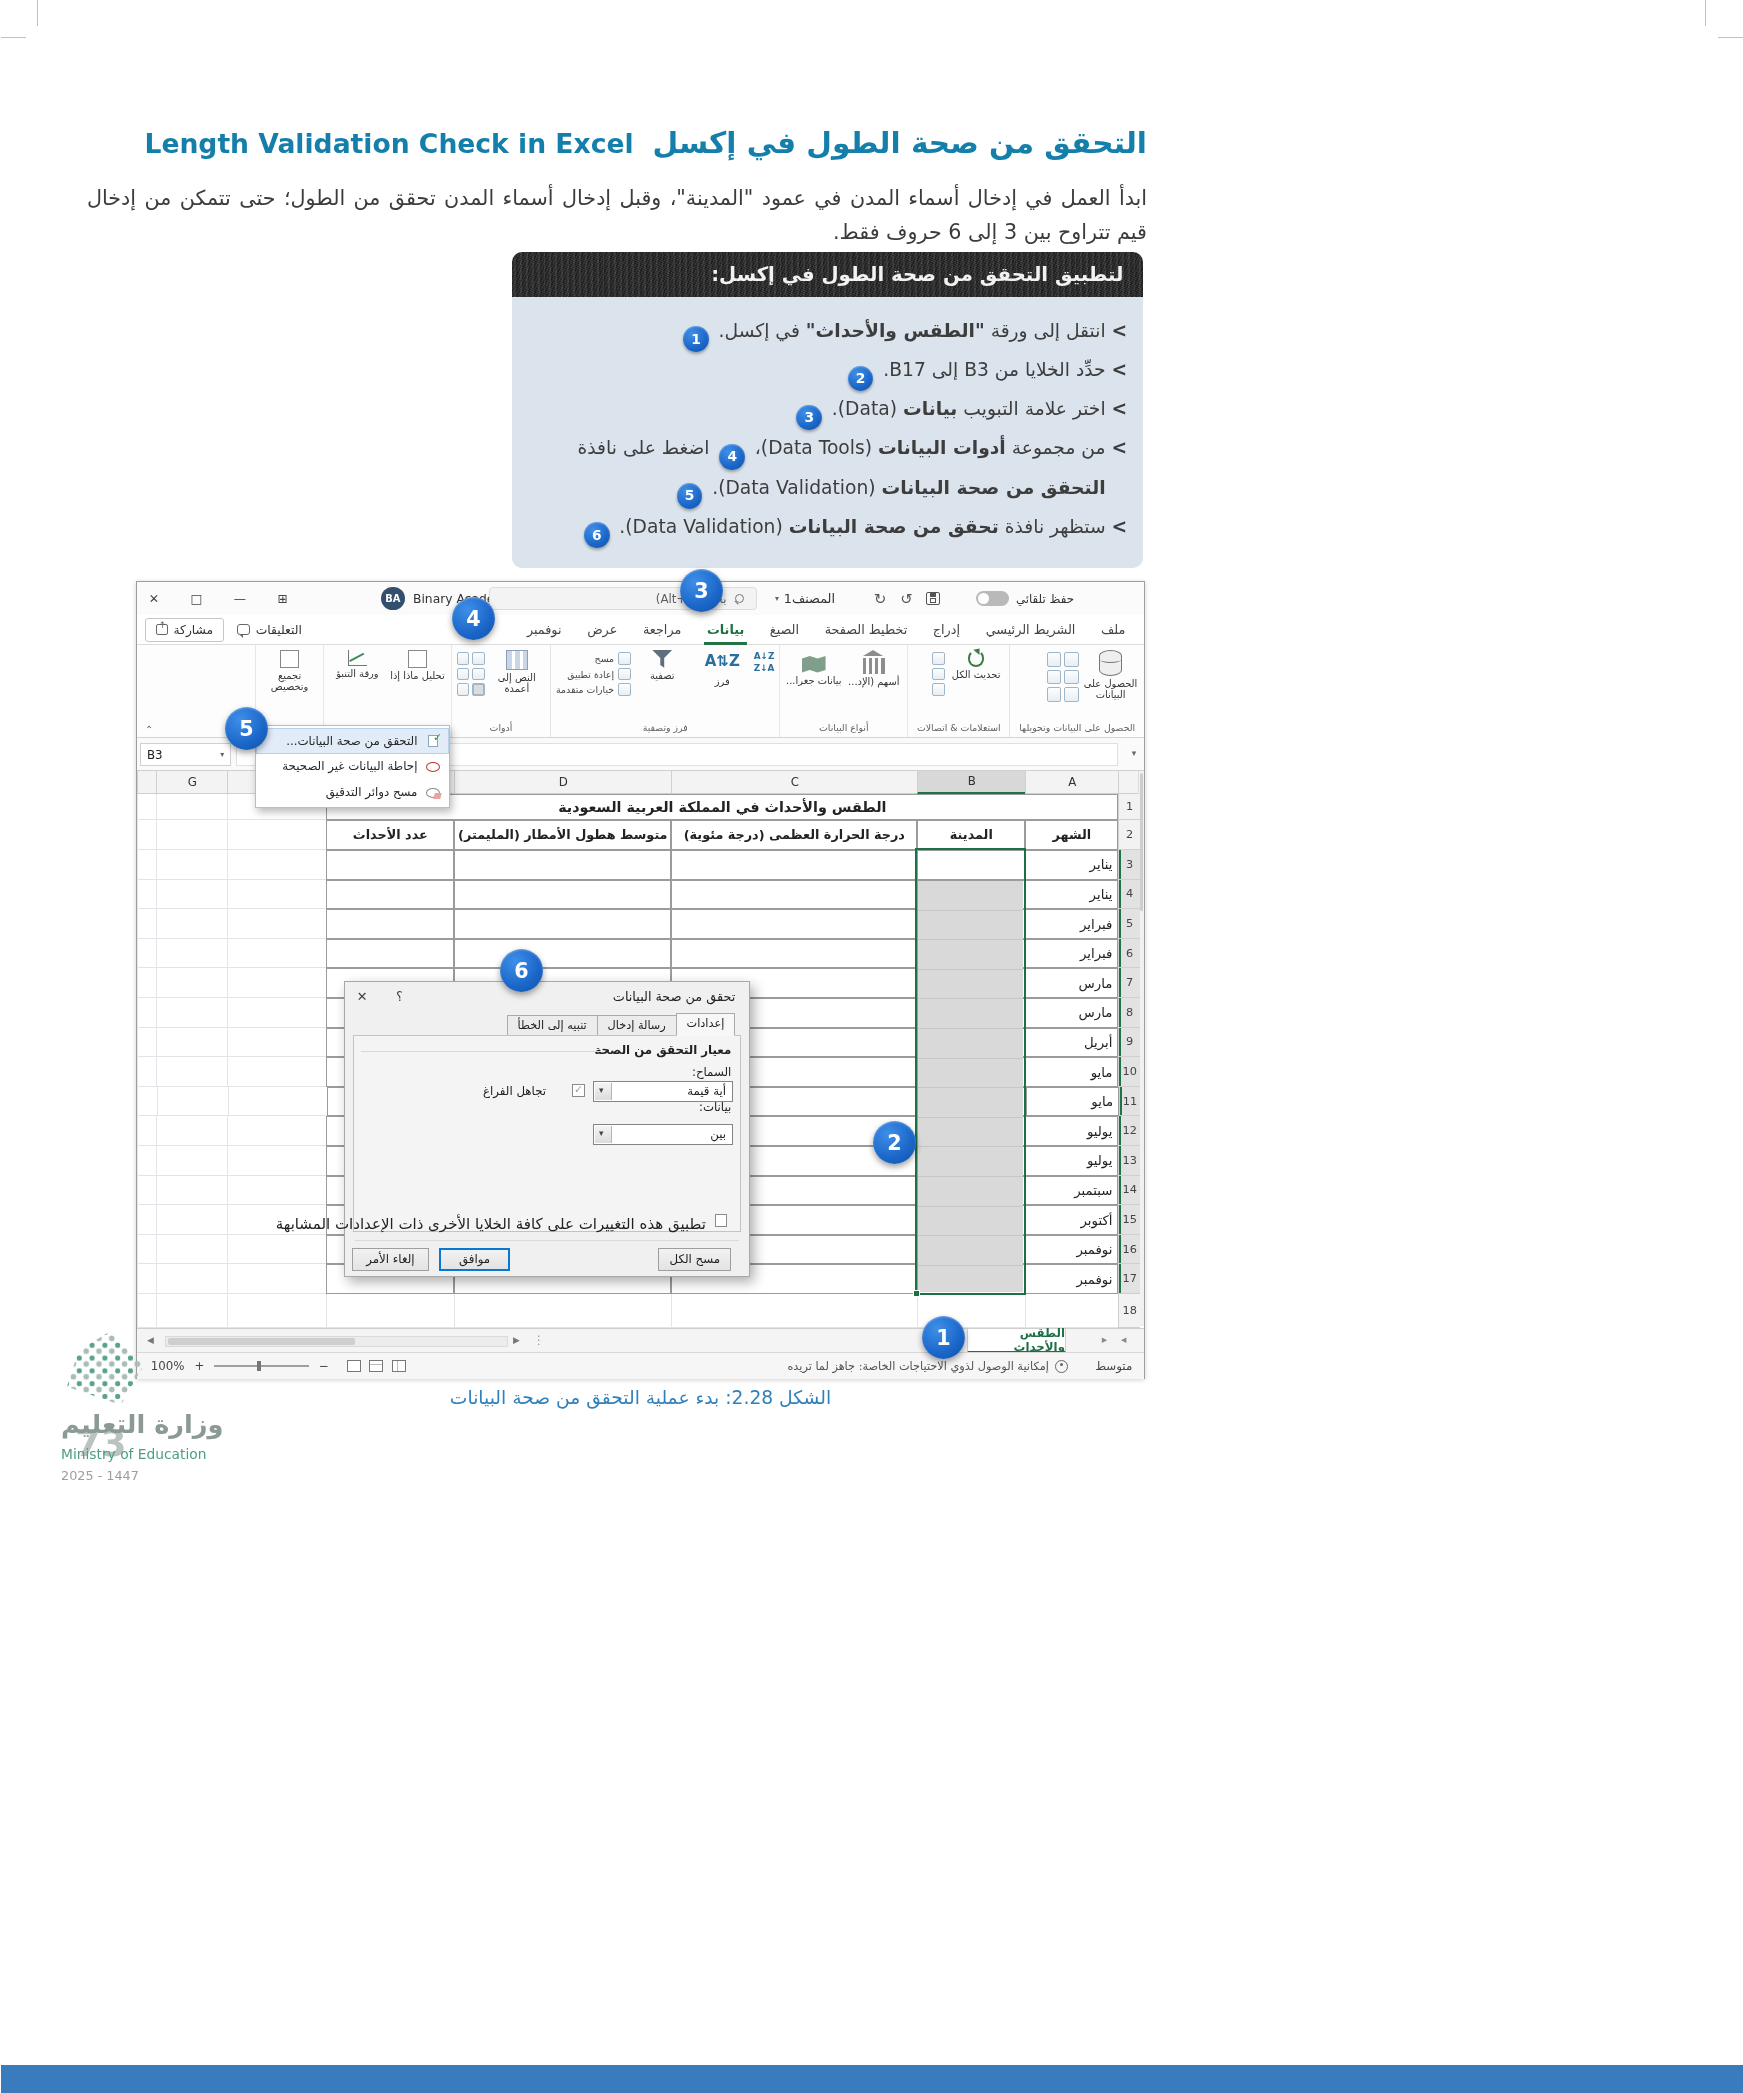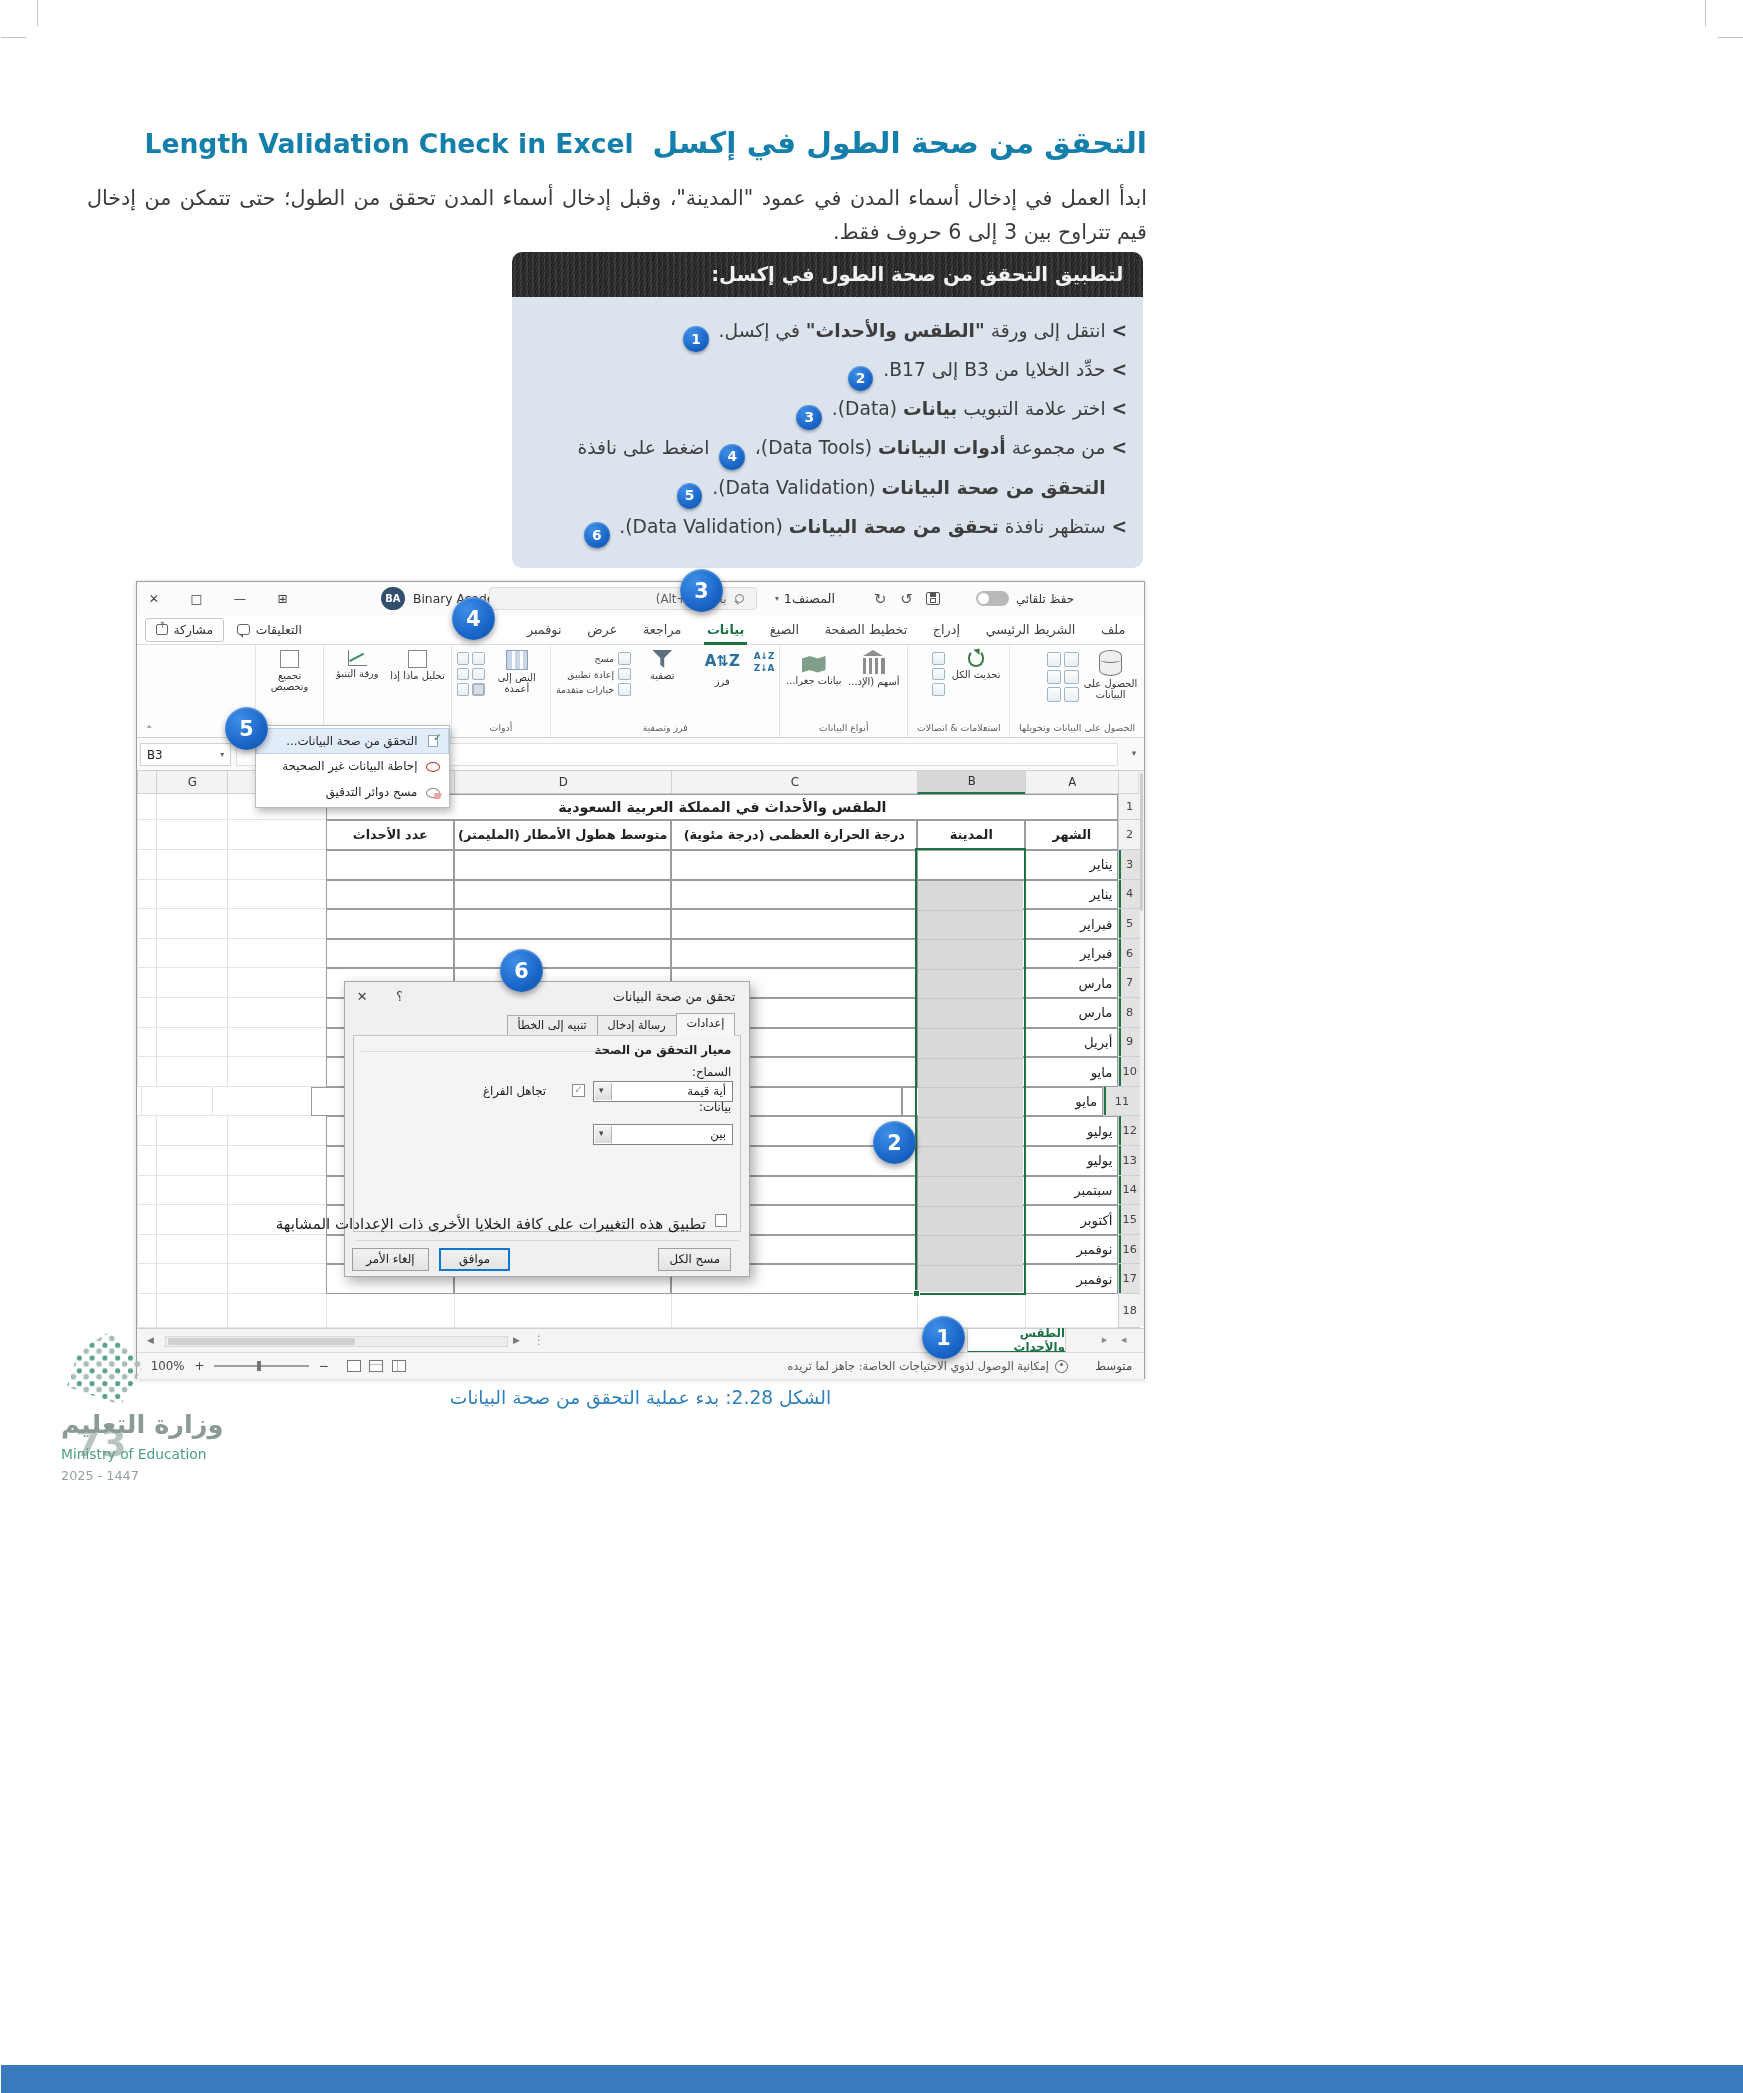--- a/index.html
+++ b/index.html
@@ -558,21 +558,21 @@
           <div class="cell tcell mcell" style="width: 93px;">مايو</div>
           <div class="cell tcell" style="width: 108px;"></div>
           <div class="cell tcell" style="width: 246px;"></div>
           <div class="cell tcell" style="width: 217px;"></div>
           <div class="cell tcell" style="width: 128px;"></div>
           <div class="cell" style="width: 99px;"></div>
           <div class="cell" style="width: 71px;"></div>
           <div class="cell" style="width: 19.7px;"></div>
         </div>
         <div class="grow" style="height: 29.6px;">
-          <div class="rn selrn" style="width: 37px;">11</div>
+          <div class="rn selrn" style="width: 21px;">11</div>
           <div class="cell tcell mcell" style="width: 93px;">مايو</div>
           <div class="cell tcell" style="width: 108px;"></div>
           <div class="cell tcell" style="width: 246px;"></div>
           <div class="cell tcell" style="width: 217px;"></div>
           <div class="cell tcell" style="width: 128px;"></div>
           <div class="cell" style="width: 99px;"></div>
           <div class="cell" style="width: 71px;"></div>
           <div class="cell" style="width: 19.7px;"></div>
         </div>
         <div class="grow" style="height: 29.6px;">

